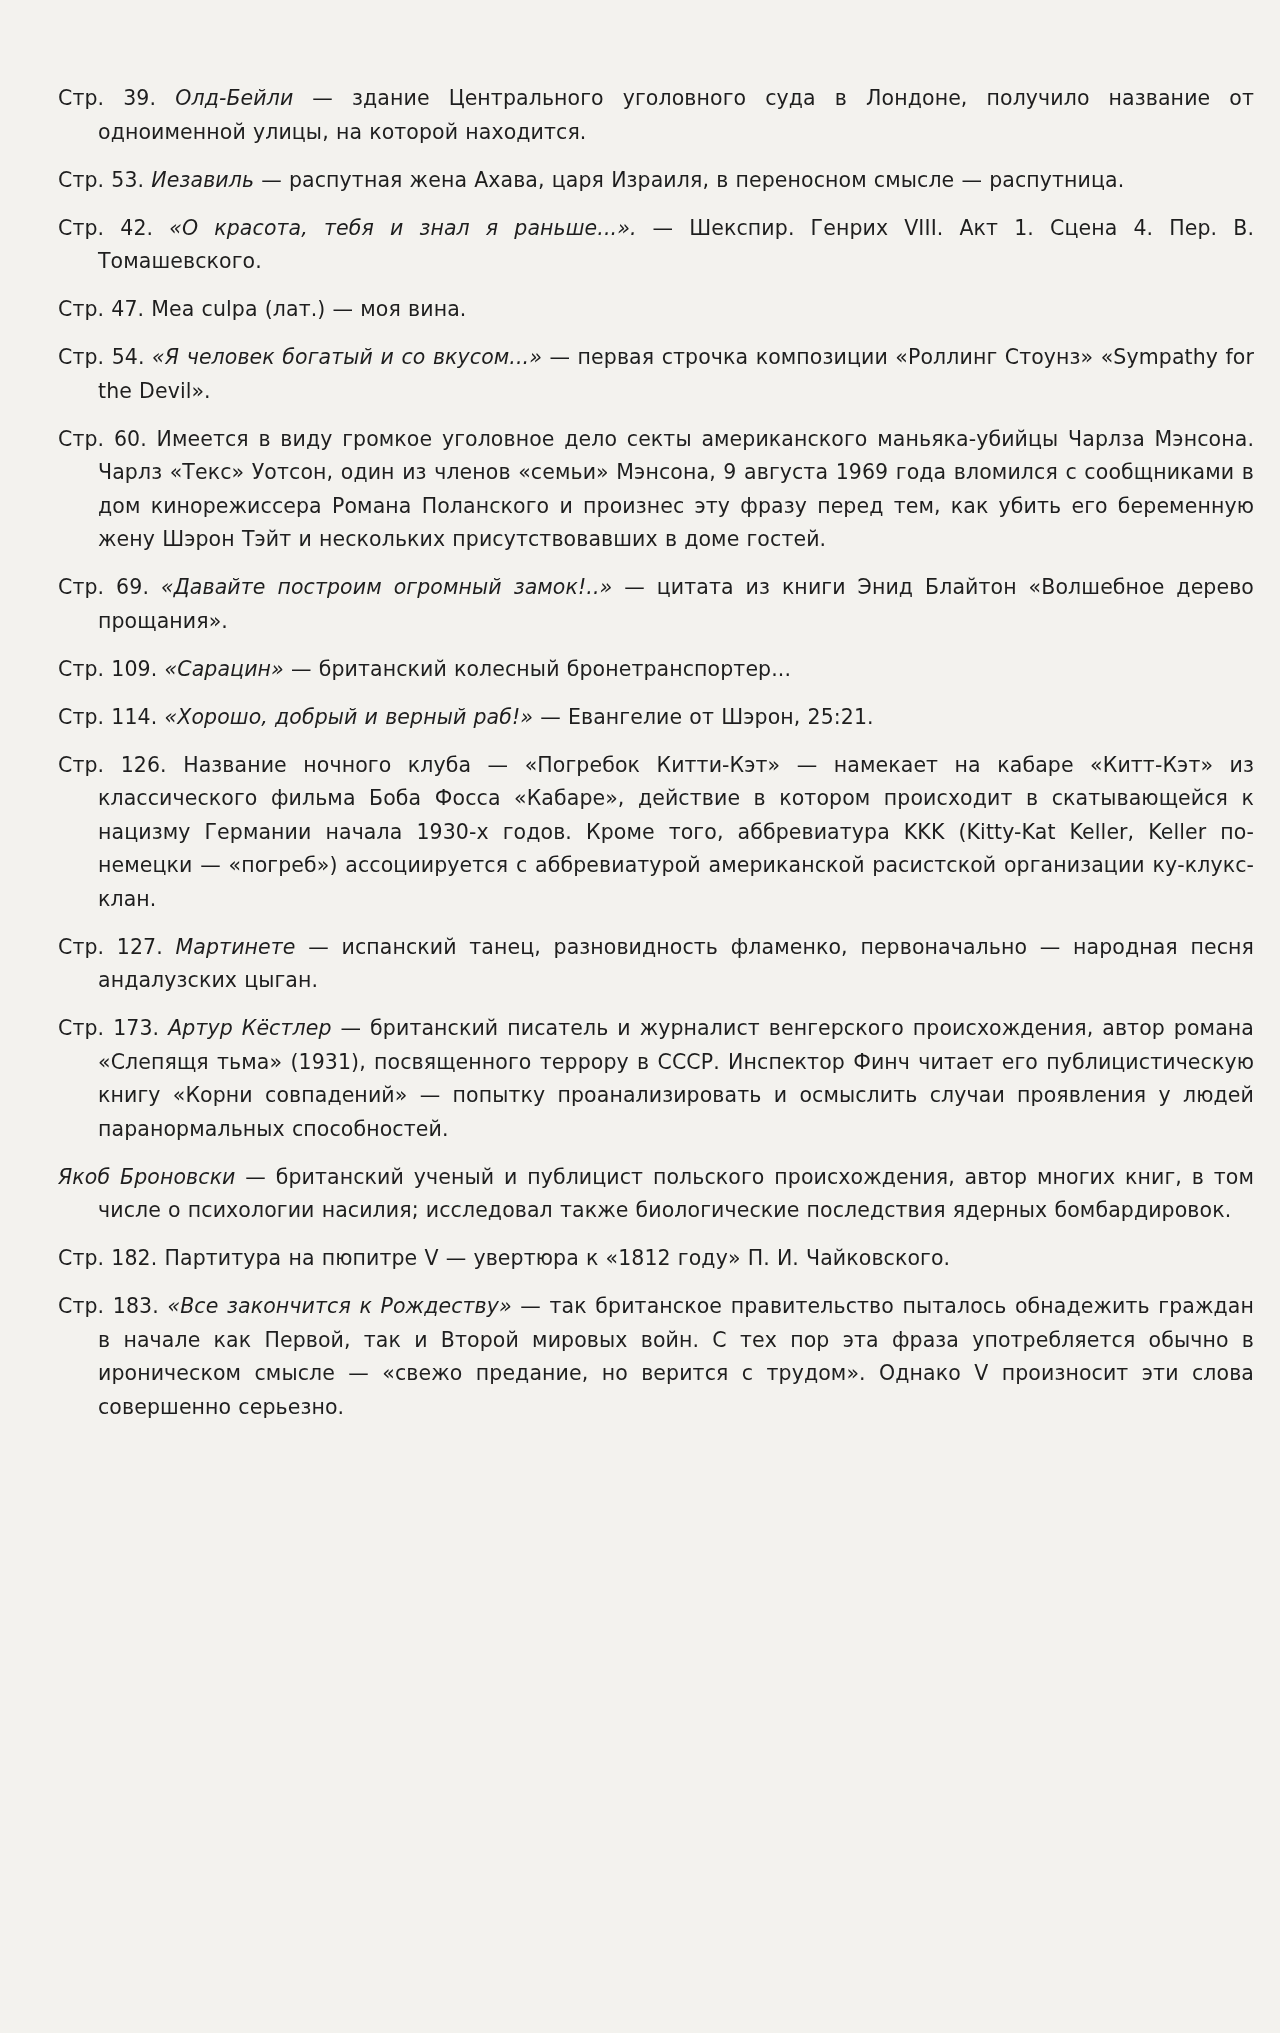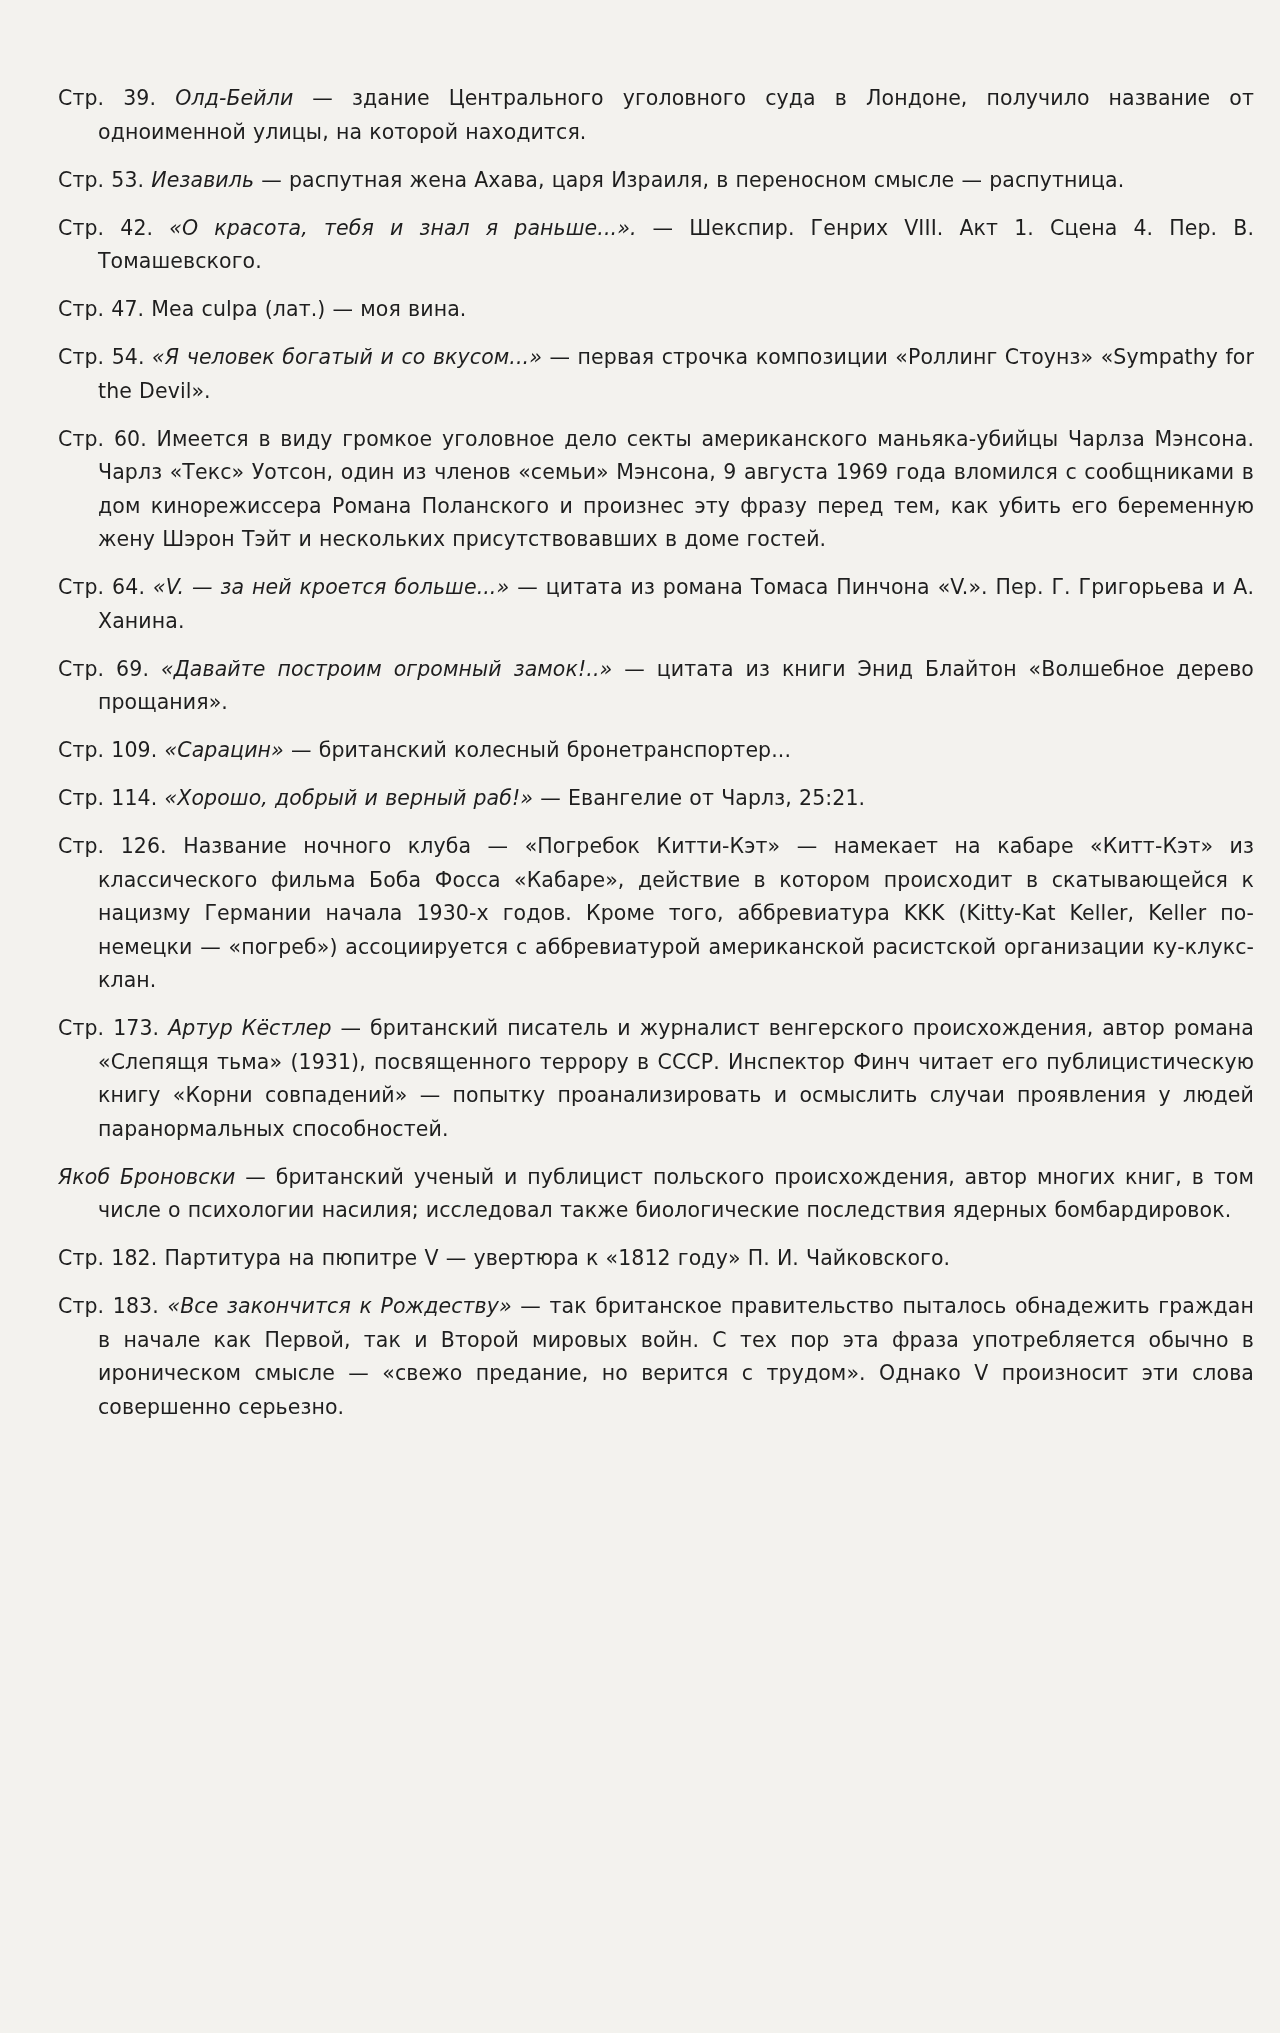--- a/index.html
+++ b/index.html
@@ -41,23 +41,23 @@
 <body>
 
 <div class="page">
   <ul class="notes">
     <li class="note"><span>Стр. 39.</span> <span class="it">Олд-Бейли</span><span> — здание Центрального уголовного суда в Лондоне, получило название от одноименной улицы, на которой находится.</span></li>
     <li class="note"><span>Стр. 53.</span> <span class="it">Иезавиль</span><span> — распутная жена Ахава, царя Израиля, в переносном смысле — распутница.</span></li>
     <li class="note"><span>Стр. 42.</span> <span class="it">«О красота, тебя и знал я раньше...».</span><span> — Шекспир. Генрих VIII. Акт 1. Сцена 4. Пер. В. Томашевского.</span></li>
     <li class="note"><span>Стр. 47.</span><span> Mea culpa (лат.) — моя вина.</span></li>
     <li class="note"><span>Стр. 54.</span> <span class="it">«Я человек богатый и со вкусом...»</span><span> — первая строчка композиции «Роллинг Стоунз» «Sympathy for the Devil».</span></li>
     <li class="note"><span>Стр. 60.</span><span> Имеется в виду громкое уголовное дело секты американского маньяка-убийцы Чарлза Мэнсона. Чарлз «Текс» Уотсон, один из членов «семьи» Мэнсона, 9 августа 1969 года вломился с сообщниками в дом кинорежиссера Романа Поланского и произнес эту фразу перед тем, как убить его беременную жену Шэрон Тэйт и нескольких присутствовавших в доме гостей.</span></li>
-    <li class="note"><span>Стр. 64.</span> <span class="it">«V. — за ней кроется больше...»</span><span> — цитата из романа Томаса Пинчона «V.». Пер. Г. Григорьева и А. Ханина.</span></li>
     <li class="note"><span>Стр. 69.</span> <span class="it">«Давайте построим огромный замок!..»</span><span> — цитата из книги Энид Блайтон «Волшебное дерево прощания».</span></li>
     <li class="note"><span>Стр. 109.</span> <span class="it">«Сарацин»</span><span> — британский колесный бронетранспортер...</span></li>
-    <li class="note"><span>Стр. 114.</span> <span class="it">«Хорошо, добрый и верный раб!»</span><span> — Евангелие от Чарлз, 25:21.</span></li>
+    <li class="note"><span>Стр. 114.</span> <span class="it">«Хорошо, добрый и верный раб!»</span><span> — Евангелие от Шэрон, 25:21.</span></li>
     <li class="note"><span>Стр. 126.</span><span> Название ночного клуба — «Погребок Китти-Кэт» — намекает на кабаре «Китт-Кэт» из классического фильма Боба Фосса «Кабаре», действие в котором происходит в скатывающейся к нацизму Германии начала 1930-х годов. Кроме того, аббревиатура KKK (Kitty-Kat Keller, Keller по-немецки — «погреб») ассоциируется с аббревиатурой американской расистской организации ку-клукс-клан.</span></li>
+    <li class="note"><span>Стр. 127.</span> <span class="it">Мартинете</span><span> — испанский танец, разновидность фламенко, первоначально — народная песня андалузских цыган.</span></li>
     <li class="note"><span>Стр. 173.</span> <span class="it">Артур Кёстлер</span><span> — британский писатель и журналист венгерского происхождения, автор романа «Слепящя тьма» (1931), посвященного террору в СССР. Инспектор Финч читает его публицистическую книгу «Корни совпадений» — попытку проанализировать и осмыслить случаи проявления у людей паранормальных способностей.</span></li>
     <li class="note"><span class="it">Якоб Броновски</span><span> — британский ученый и публицист польского происхождения, автор многих книг, в том числе о психологии насилия; исследовал также биологические последствия ядерных бомбардировок.</span></li>
     <li class="note"><span>Стр. 182.</span><span> Партитура на пюпитре V — увертюра к «1812 году» П. И. Чайковского.</span></li>
     <li class="note last"><span>Стр. 183.</span> <span class="it">«Все закончится к Рождеству»</span><span> — так британское правительство пыталось обнадежить граждан в начале как Первой, так и Второй мировых войн. С тех пор эта фраза употребляется обычно в ироническом смысле — «свежо предание, но верится с трудом». Однако V произносит эти слова совершенно серьезно.</span></li>
   </ul>
 </div>
 
 </body></html>

